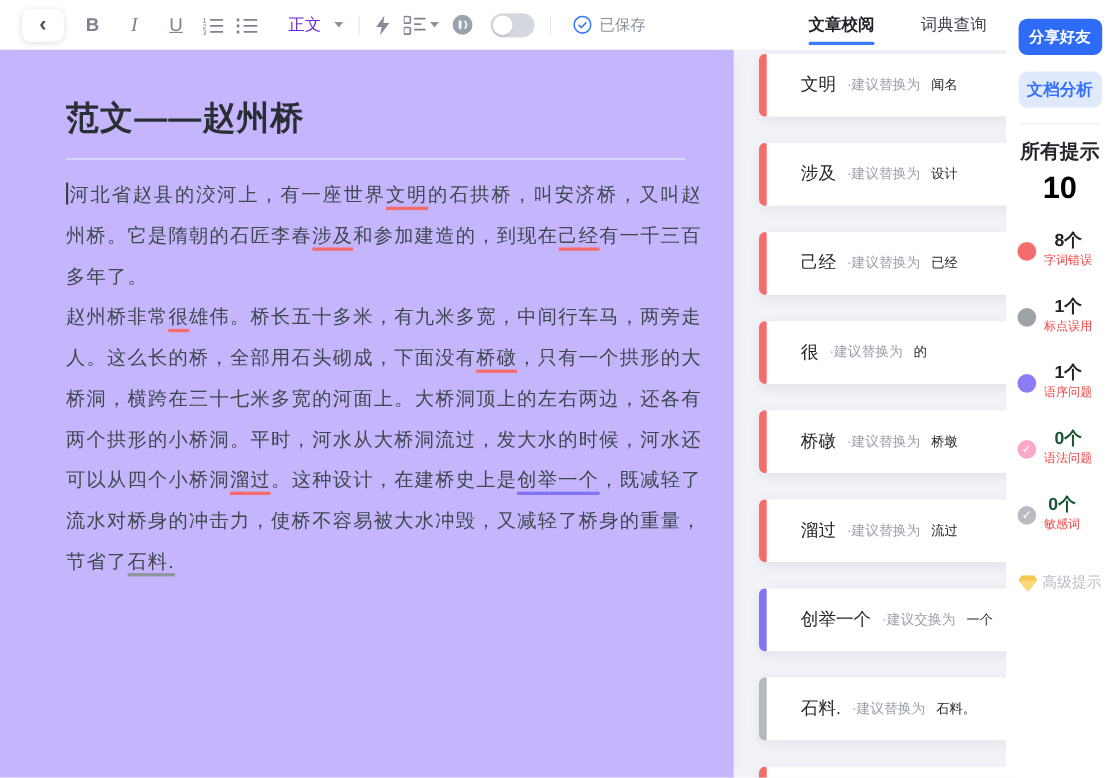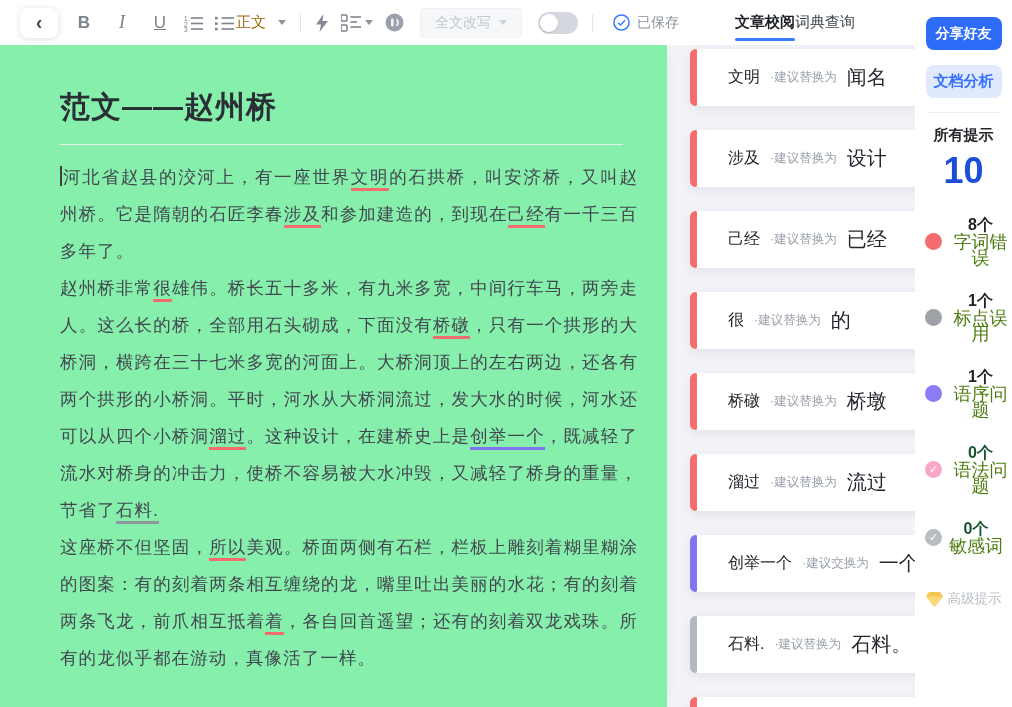--- a/index.html
+++ b/index.html
@@ -12,41 +12,41 @@
     display:flex; align-items:center; z-index:5; }
   .back-btn { margin-left:20px; width:38px; height:30px; background:#fff; border-radius:8px;
     box-shadow:0 1px 6px rgba(60,70,90,.18); display:flex; align-items:center; justify-content:center;
     font-size:20px; color:#4a505a; cursor:pointer; font-weight:bold; }
   .tbtn { margin-left:14px; width:24px; height:26px; display:flex; align-items:center; justify-content:center;
     color:#7c838f; font-size:17px; cursor:pointer; }
   .tbtn.b { font-weight:700; }
   .tbtn.i { font-style:italic; font-family:"Liberation Serif",serif; font-size:18px; }
   .tbtn.u { text-decoration:underline; }
   .ticon { margin-left:12px; display:flex; align-items:center; cursor:pointer; }
-  .style-select { margin-left:2px; display:flex; align-items:center; gap:12px; cursor:pointer;
-    font-size:15px; color:#a16207; }
+  .style-select { margin-left:28px; display:flex; align-items:center; gap:12px; cursor:pointer;
+    font-size:15px; color:#6d28d9; }
   .caret { width:0; height:0; border-left:4px solid transparent; border-right:4px solid transparent;
     border-top:5px solid #8b929d; display:inline-block; }
   .vdivider { width:1px; height:18px; background:#e3e5e9; margin:0 10px 0 14px; }
   .rewrite-btn { margin-left:16px; height:30px; padding:0 14px; background:#f6f7f9; border:1px solid #eef0f3;
     border-radius:4px; color:#c3c8d1; font-size:14px; display:flex; align-items:center; gap:8px; cursor:pointer; }
   .rewrite-caret { width:0; height:0; border-left:4px solid transparent; border-right:4px solid transparent;
     border-top:5px solid #ccd1d9; }
   .toggle { margin-left:16px; width:40px; height:22px; background:#d5d9df; border-radius:11px; position:relative; cursor:pointer; }
   .toggle .knob { position:absolute; left:2px; top:2px; width:18px; height:18px; background:#fff; border-radius:50%;
     box-shadow:0 1px 2px rgba(0,0,0,.15); }
   .saved { display:flex; align-items:center; gap:7px; margin-left:10px; font-size:14px; color:#8a919b; }
-  .tabs { position:absolute; left:735px; top:0; height:45px; display:flex; align-items:center; }
+  .tabs { position:absolute; left:735px; top:0; height:45px; display:flex; gap:42px; align-items:center; }
   .tab { font-size:15px; color:#3c414b; cursor:pointer; position:relative; height:45px; display:flex; align-items:center; }
   .tab.active { font-weight:700; color:#1d2026; }
   .tab.active::after { content:""; position:absolute; left:0; right:0; bottom:4px; height:3px;
     background:#3b7cfe; border-radius:2px; }
 
   
-  .doc { position:absolute; left:0; top:45px; width:667px; height:662px; background:#86efac;
+  .doc { position:absolute; left:0; top:45px; width:667px; height:662px; background:#c4b5fd;
     padding:42px 44px 20px 60px; box-shadow:6px 0 14px -8px rgba(40,46,58,.08); z-index:2; }
   .doc-title { font-size:30px; font-weight:700; color:#2a2e35; letter-spacing:1px; }
   .title-divider { border:none; height:1px; background:#e9ebee; margin:16px 0 14px 0; }
   .doc p { font-size:17.5px; line-height:37px; color:#42474f; letter-spacing:1.1px; margin-top:0;
     width:578px; text-align:justify; }
   .mark { padding-bottom:1px; }
   .mark-red { border-bottom:3px solid #f56c6c; }
   .mark-purple { border-bottom:3px solid #8273f3; }
   .mark-gray { border-bottom:3px solid #8f959d; }
   .text-cursor { display:inline-block; width:1.5px; height:20px; background:#3a3f46; vertical-align:-3px; margin-right:1px; }
@@ -54,38 +54,38 @@
   
   .panel { position:absolute; left:667px; top:45px; width:248px; height:662px; background:#f2f3f7;
     overflow:hidden; padding:4px 0 0 23px; z-index:1; }
   .card { position:relative; width:256px; height:57px; background:#fff; border-radius:8px;
     box-shadow:0 3px 10px rgba(140,146,165,.16); margin-bottom:24px; display:flex; align-items:center;
     padding-left:38px; cursor:pointer; }
   .bar { position:absolute; left:0; top:0; width:7px; height:100%; border-radius:8px 2px 2px 8px; }
   .bar.red { background:#f56c6c; } .bar.purple { background:#8273f3; } .bar.gray { background:#b3b8bf; }
   .card .orig { font-size:16px; color:#23262c; white-space:nowrap; }
   .card .action { font-size:12.5px; color:#9aa0ab; margin:0 10px; white-space:nowrap; }
-  .card .repl { font-size:20px; color:#23262c; white-space:nowrap; }
+  .card .repl { font-size:12px; color:#23262c; white-space:nowrap; }
 
   
   .sidebar { position:absolute; left:915px; top:0; width:97px; height:707px; background:#fff; z-index:4;
     display:flex; flex-direction:column; align-items:center; }
   .share-btn { margin-top:17px; width:76px; height:33px; border:none; border-radius:8px; background:#2e6bf6;
     color:#fff; font-size:14px; font-weight:700; cursor:pointer; font-family:inherit; }
   .analyze-btn { margin-top:15px; width:76px; height:33px; border:none; border-radius:8px; background:#e1eafc;
     color:#3370ff; font-size:15px; font-weight:700; cursor:pointer; font-family:inherit; }
   .side-divider { width:72px; height:1px; background:#eceef1; margin-top:14px; }
-  .summary-title { margin-top:13px; font-size:15px; font-weight:700; color:#23262b; }
-  .total { margin-top:5px; font-size:36px; font-weight:700; color:#1d4ed8; }
+  .summary-title { margin-top:13px; font-size:18px; font-weight:700; color:#23262b; }
+  .total { margin-top:5px; font-size:28px; font-weight:700; color:#000000; }
   .stats { margin-top:24px; width:100%;text-align:center; }
   .stat { display:flex; align-items:center; gap:7px; margin:0 0 26px 10px; }
   .stat .dot { width:17px; height:17px; border-radius:50%; flex:0 0 17px; display:flex;
     align-items:center; justify-content:center; color:#fff; font-size:11px; font-weight:700; }
   .stat .cnt { font-size:16px; font-weight:700; color:#1f2127; line-height:18px; }
-  .stat .lbl { font-size:18px; color:#4d7c0f; line-height:16px; }
+  .stat .lbl { font-size:11px; color:#ef4444; line-height:16px; }
   .stat.muted .cnt { color:#14532d; }
   .premium { display:flex; align-items:center; gap:5px; margin-top:10px; font-size:13.5px; color:#b7bdc5; cursor:pointer; }
 
   .watermark { position:absolute; right:6px; top:655px; z-index:9; font-size:27px; font-weight:700; color:#333;
     letter-spacing:1px; white-space:nowrap;
     text-shadow:-2px -2px 0 #fff, 2px -2px 0 #fff, -2px 2px 0 #fff, 2px 2px 0 #fff, 0 2px 0 #fff, 2px 0 0 #fff, 0 -2px 0 #fff, -2px 0 0 #fff; }
 </style>
 </head>
 <body>
 
@@ -138,24 +138,20 @@
         </svg>
       <span class="caret" style="margin-left:4px"></span>
     </span>
     <span class="ticon">
       <svg width="19" height="19" viewBox="0 0 19 19">
           <circle cx="9.5" cy="9.5" r="9" fill="#9aa1ac"></circle>
           <rect x="6" y="5.5" width="2.6" height="8" rx="1.2" fill="#fff" opacity=".9"></rect>
           <path d="M11.5 6 q3 3.5 0 7" stroke="#fff" stroke-width="1.6" fill="none" opacity=".9"></path>
         </svg>
     </span>
-    <div class="rewrite-btn">
-      <span>全文改写</span>
-      <span class="rewrite-caret"></span>
-    </div>
     <div class="toggle">
       <span class="knob"></span>
     </div>
     <span class="vdivider"></span>
     <div class="saved">
       <svg width="17" height="17" viewBox="0 0 17 17">
           <circle cx="8.5" cy="8.5" r="7.6" stroke="#3b7cfe" stroke-width="1.5" fill="none"></circle>
           <path d="M5 8.7 L7.5 11 L12 6.3" stroke="#3b7cfe" stroke-width="1.5" fill="none"></path>
         </svg>
       <span>已保存</span>
@@ -165,21 +161,20 @@
       <div class="tab">词典查询</div>
     </nav>
   </header>
 
   <main class="doc">
     <h1 class="doc-title">范文——赵州桥</h1>
     <hr class="title-divider">
     <div id="paragraphs">
         <p><span class="text-cursor"></span><span>河北省赵县的洨河上，有一座世界</span><span class="mark mark-red">文明</span><span>的石拱桥，叫安济桥，又叫赵州桥。它是隋朝的石匠李春</span><span class="mark mark-red">涉及</span><span>和参加建造的，到现在</span><span class="mark mark-red">己经</span><span>有一千三百多年了。</span></p>
         <p><span>赵州桥非常</span><span class="mark mark-red">很</span><span>雄伟。桥长五十多米，有九米多宽，中间行车马，两旁走人。这么长的桥，全部用石头砌成，下面没有</span><span class="mark mark-red">桥礅</span><span>，只有一个拱形的大桥洞，横跨在三十七米多宽的河面上。大桥洞顶上的左右两边，还各有两个拱形的小桥洞。平时，河水从大桥洞流过，发大水的时候，河水还可以从四个小桥洞</span><span class="mark mark-red">溜过</span><span>。这种设计，在建桥史上是</span><span class="mark mark-purple">创举一个</span><span>，既减轻了流水对桥身的冲击力，使桥不容易被大水冲毁，又减轻了桥身的重量，节省了</span><span class="mark mark-gray">石料.</span></p>
-        <p><span>这座桥不但坚固，</span><span class="mark mark-red">所以</span><span>美观。桥面两侧有石栏，栏板上雕刻着糊里糊涂的图案：有的刻着两条相互缠绕的龙，嘴里吐出美丽的水花；有的刻着两条飞龙，前爪相互抵着</span><span class="mark mark-red">着</span><span>，各自回首遥望；还有的刻着双龙戏珠。所有的龙似乎都在游动，真像活了一样。</span></p>
       </div>
   </main>
 
   <aside class="panel">
     <div id="cards">
         <div class="card">
           <span class="bar red"></span>
           <span class="orig">文明</span>
           <span class="action">·建议替换为</span>
           <span class="repl">闻名</span>

